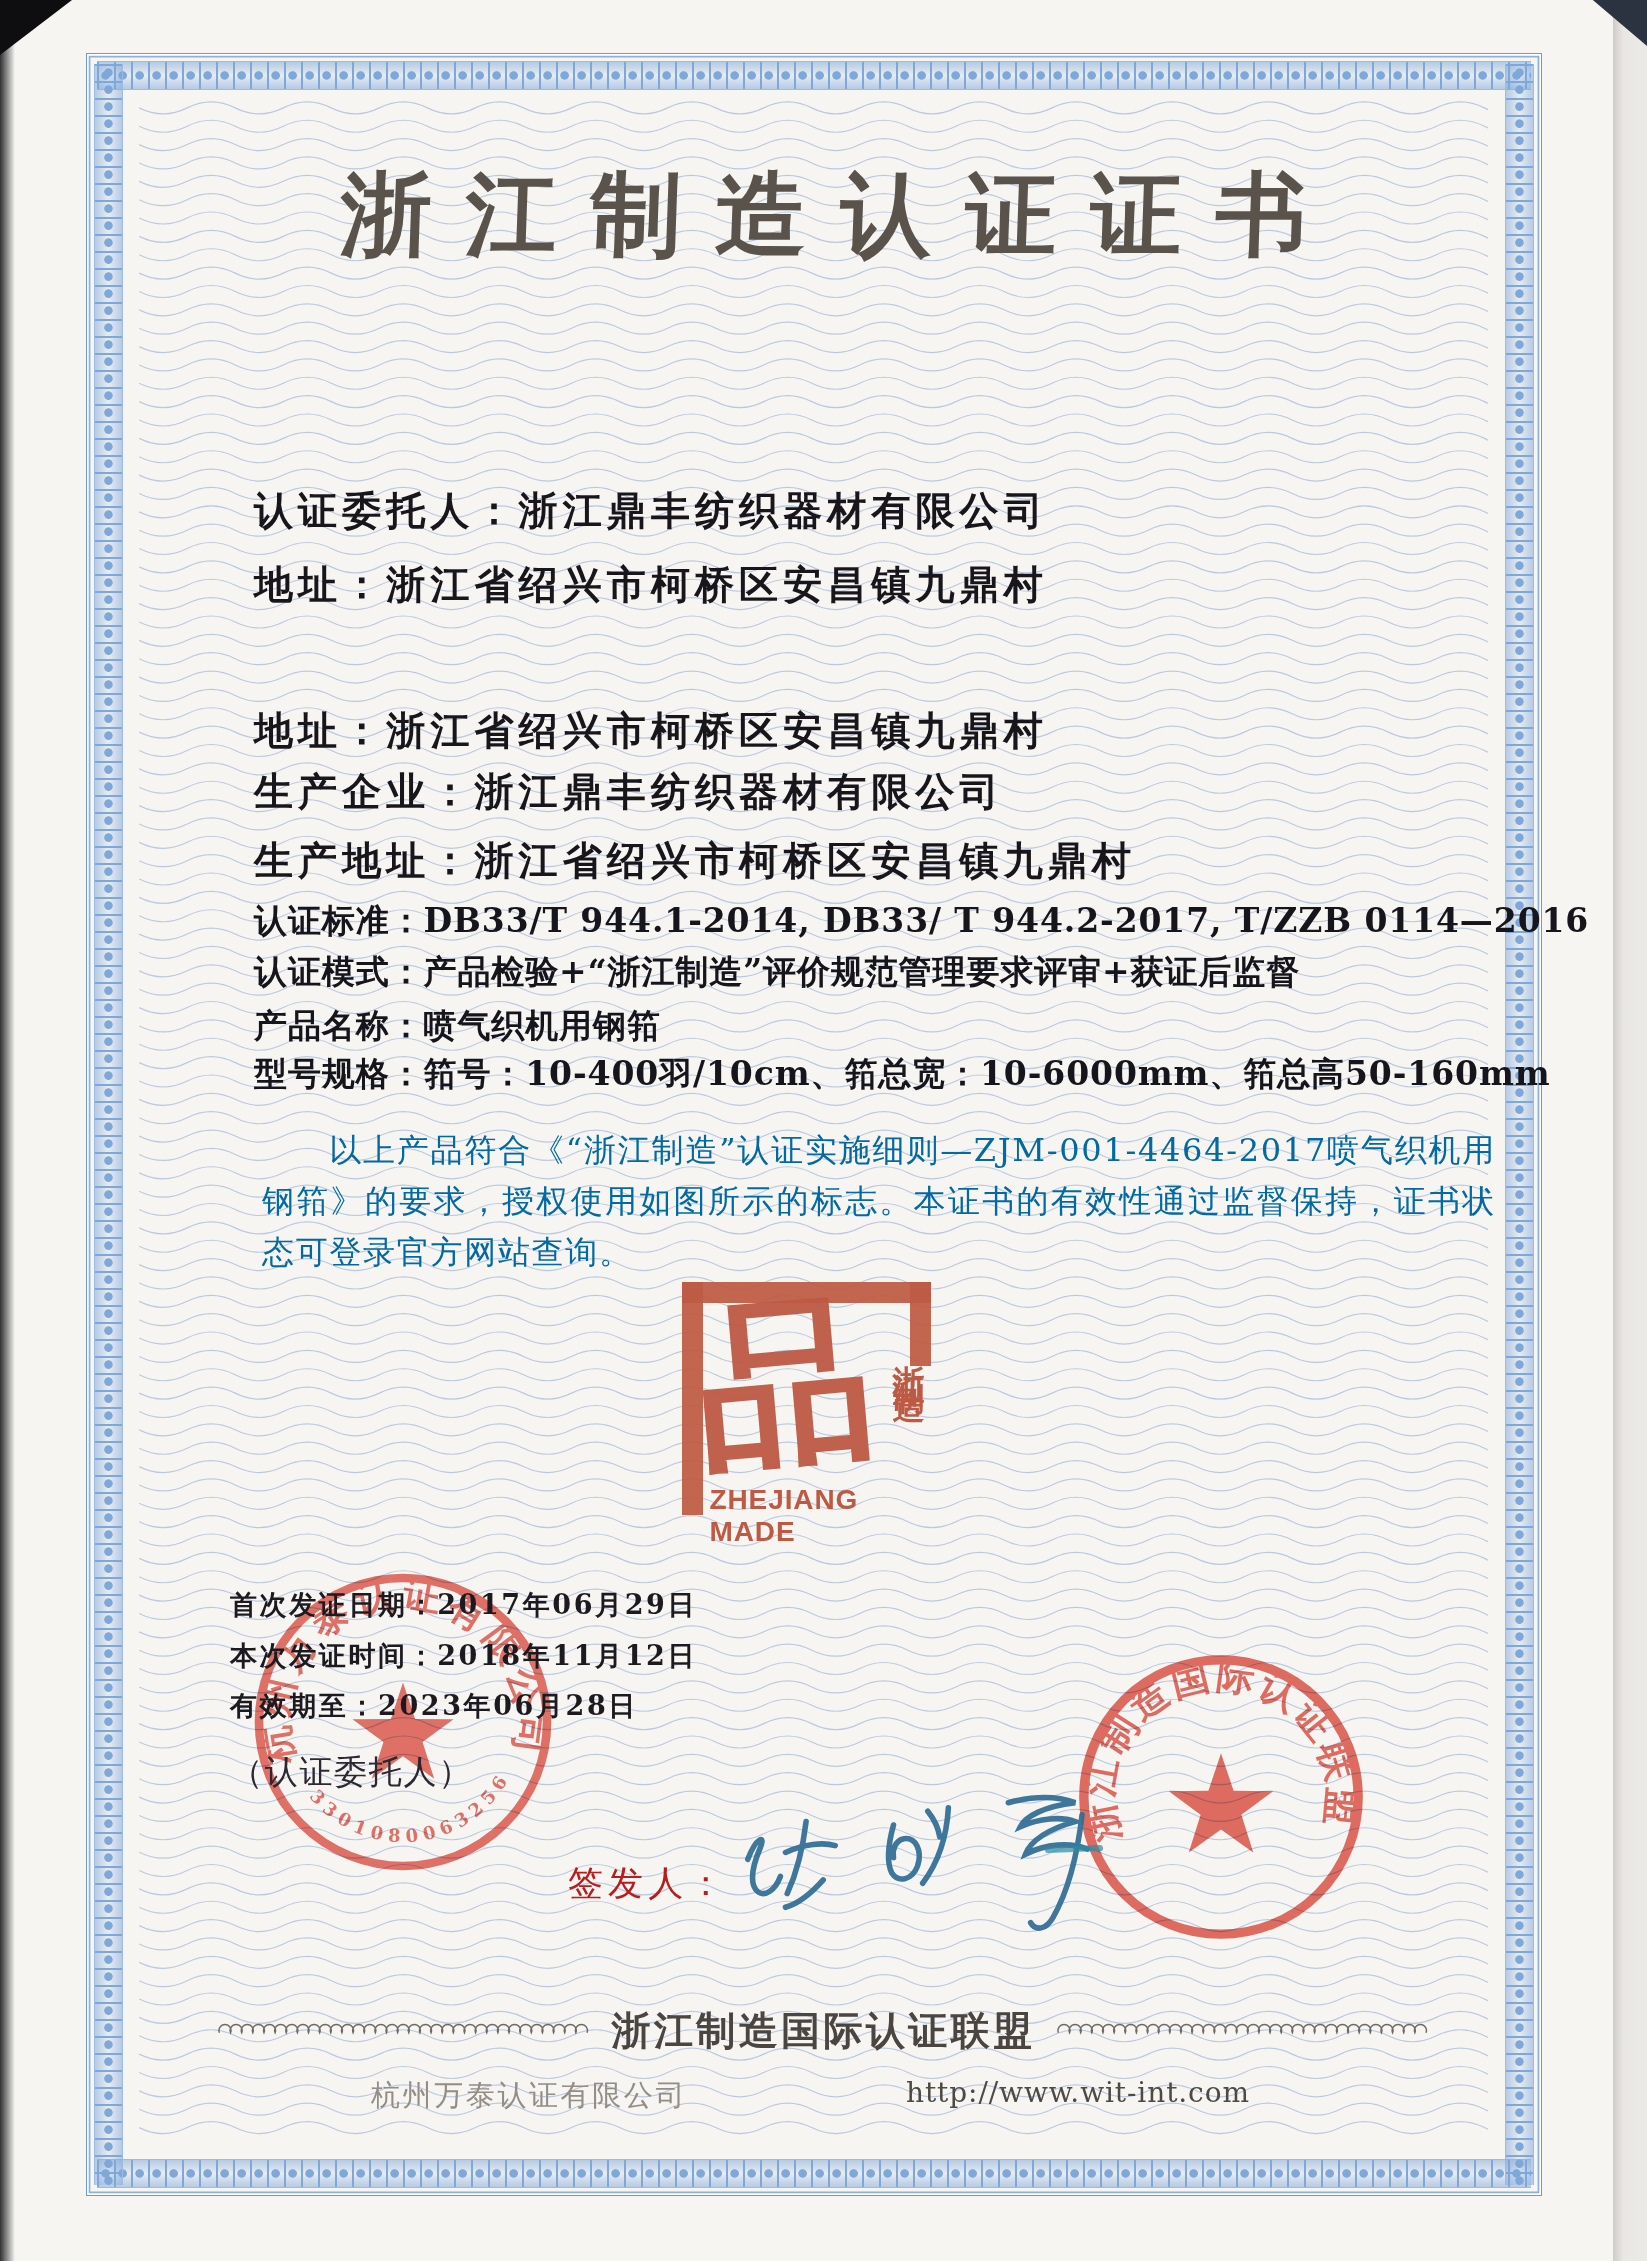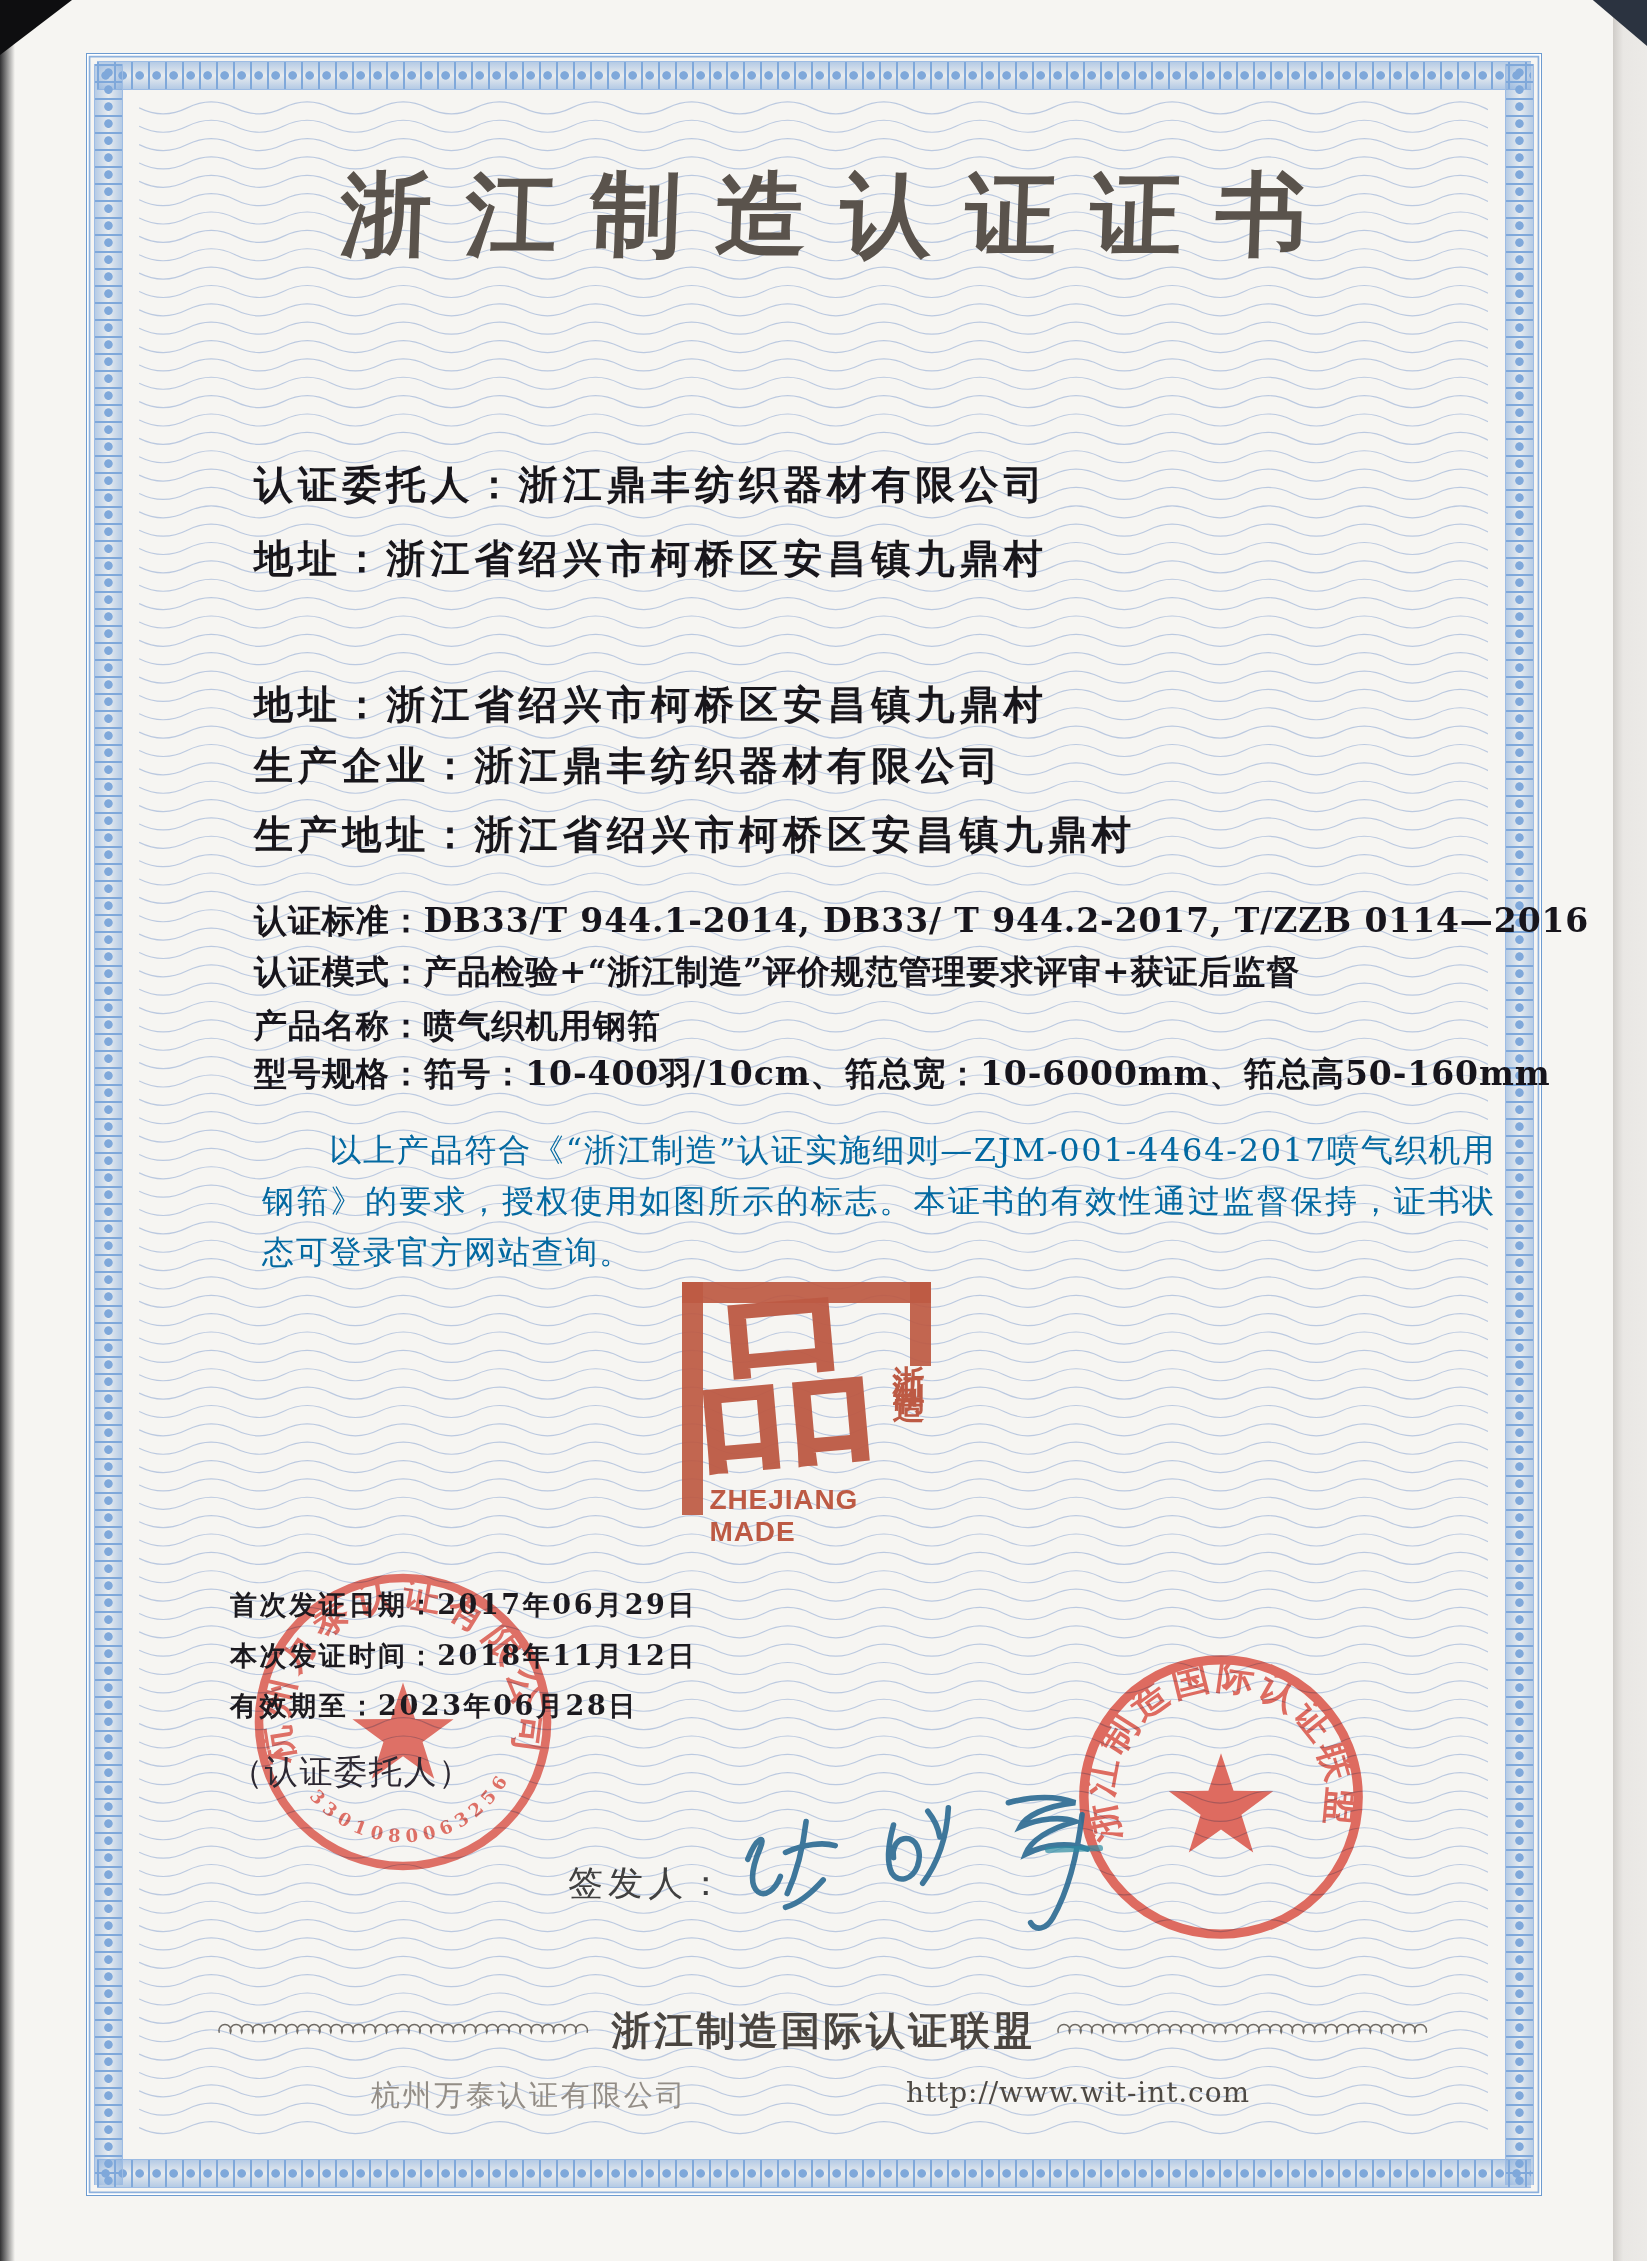--- a/index.html
+++ b/index.html
@@ -37,28 +37,28 @@
       background-size:27.5px 17px,27.5px 17px,27.5px 17px,auto;
       border-left:0.9px solid #9dbce4;border-right:0.9px solid #9dbce4;}
   .lace-top{top:6.9px;} .lace-bottom{bottom:6.9px;}
   .lace-left{left:6.9px;} .lace-right{right:6.9px;}
   
   .abs{position:absolute;z-index:5;white-space:nowrap;}
   .title{left:0;right:0;top:154px;text-align:center;font-size:91px;font-weight:700;
          color:#5a534c;letter-spacing:34px;padding-left:34px;transform:skewX(-2deg);}
   .certno{left:0;right:0;top:364px;text-align:center;font-size:42px;font-weight:700;
           font-family:"Liberation Sans","DejaVu Sans",sans-serif;color:#111013;letter-spacing:0.9px;}
-  .fline{left:254px;font-size:39px;font-weight:700;color:#18161b;letter-spacing:5.1px;}
+  .fline{left:254px;font-size:39px;font-weight:700;color:#18161b;letter-spacing:5.1px;margin-top:26px;}
   .sline{left:254px;font-size:33px;font-weight:700;color:#17151c;letter-spacing:0.9px;}
   .statement{left:262px;width:1234px;top:1125px;font-size:32px;font-weight:500;color:#0369a1;
              line-height:51px;letter-spacing:1.7px;text-align:justify;text-indent:2.1em;
              white-space:normal;z-index:5;position:absolute;}
   .dline{left:230px;font-size:27px;font-weight:600;color:#1c1a1f;letter-spacing:2.6px;margin-top:12px;}
   .sealnote{left:230px;top:1750px;font-size:33px;color:#2c2832;letter-spacing:1.7px;}
-  .issuer{left:568px;top:1860px;font-size:35px;color:#404040;letter-spacing:5.1px;}
+  .issuer{left:568px;top:1860px;font-size:35px;color:#b91c1c;letter-spacing:5.1px;}
   
   .logo{position:absolute;left:682px;top:1282px;width:249px;height:268px;z-index:4;color:#bd5a44;}
   .logo .bar{position:absolute;background:#bd5a44;opacity:.93;}
   .logo .bar-top{left:0;top:0;width:249px;height:20.6px;}
   .logo .bar-left{left:0;top:0;width:20.6px;height:233px;}
   .logo .bar-right{right:0;top:0;width:20.6px;height:84px;}
   .logo .pin{position:absolute;left:13.7px;top:12px;font-size:177px;line-height:1;
              font-weight:700;transform:rotate(-5deg);opacity:.95;}
   .logo .vtext{position:absolute;right:0px;top:58px;writing-mode:vertical-rl;
                font-size:32px;font-weight:700;letter-spacing:8.6px;}

